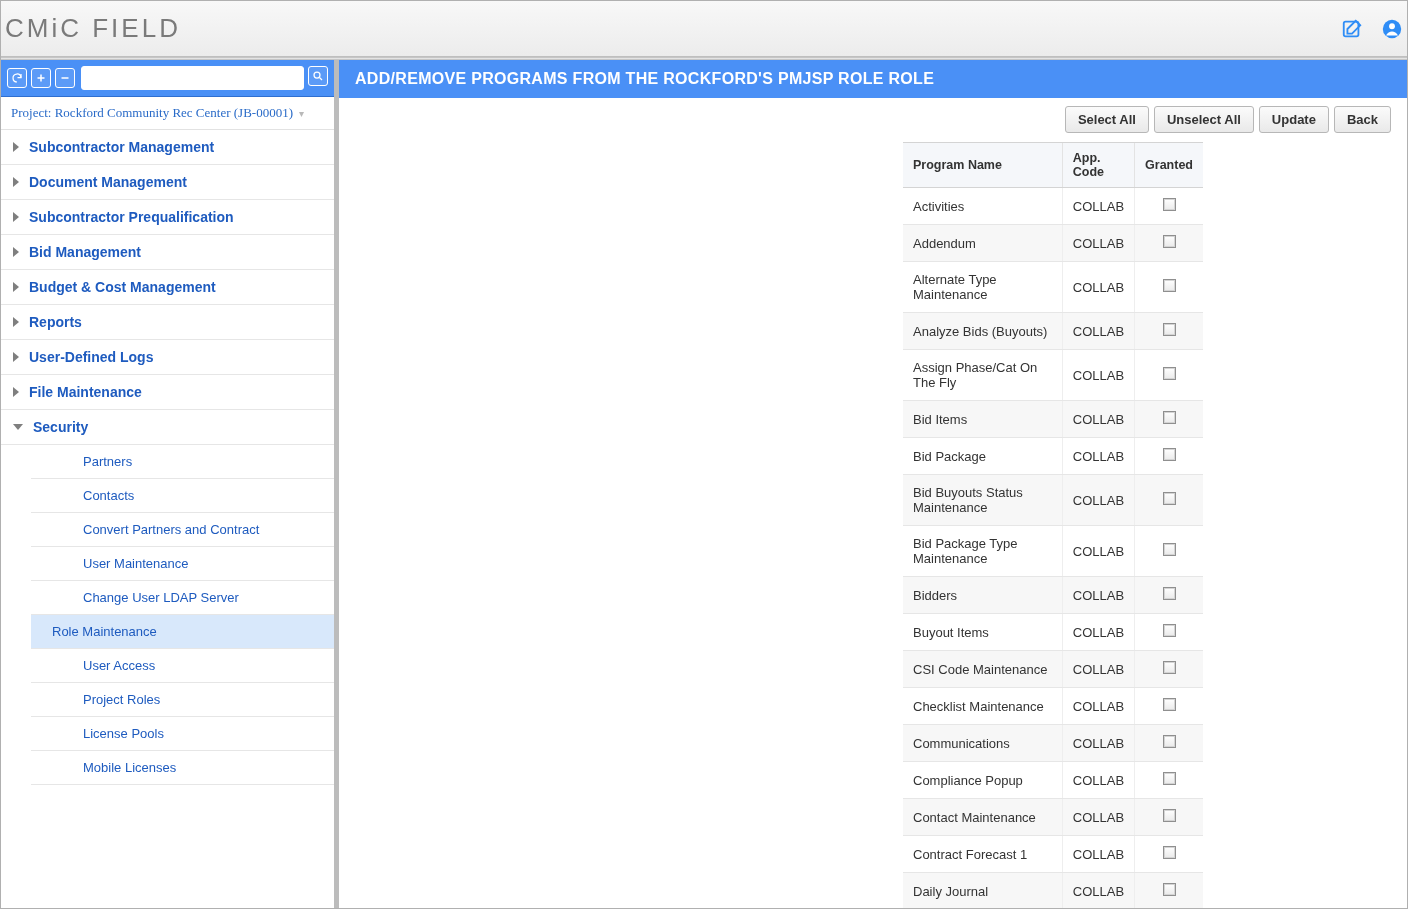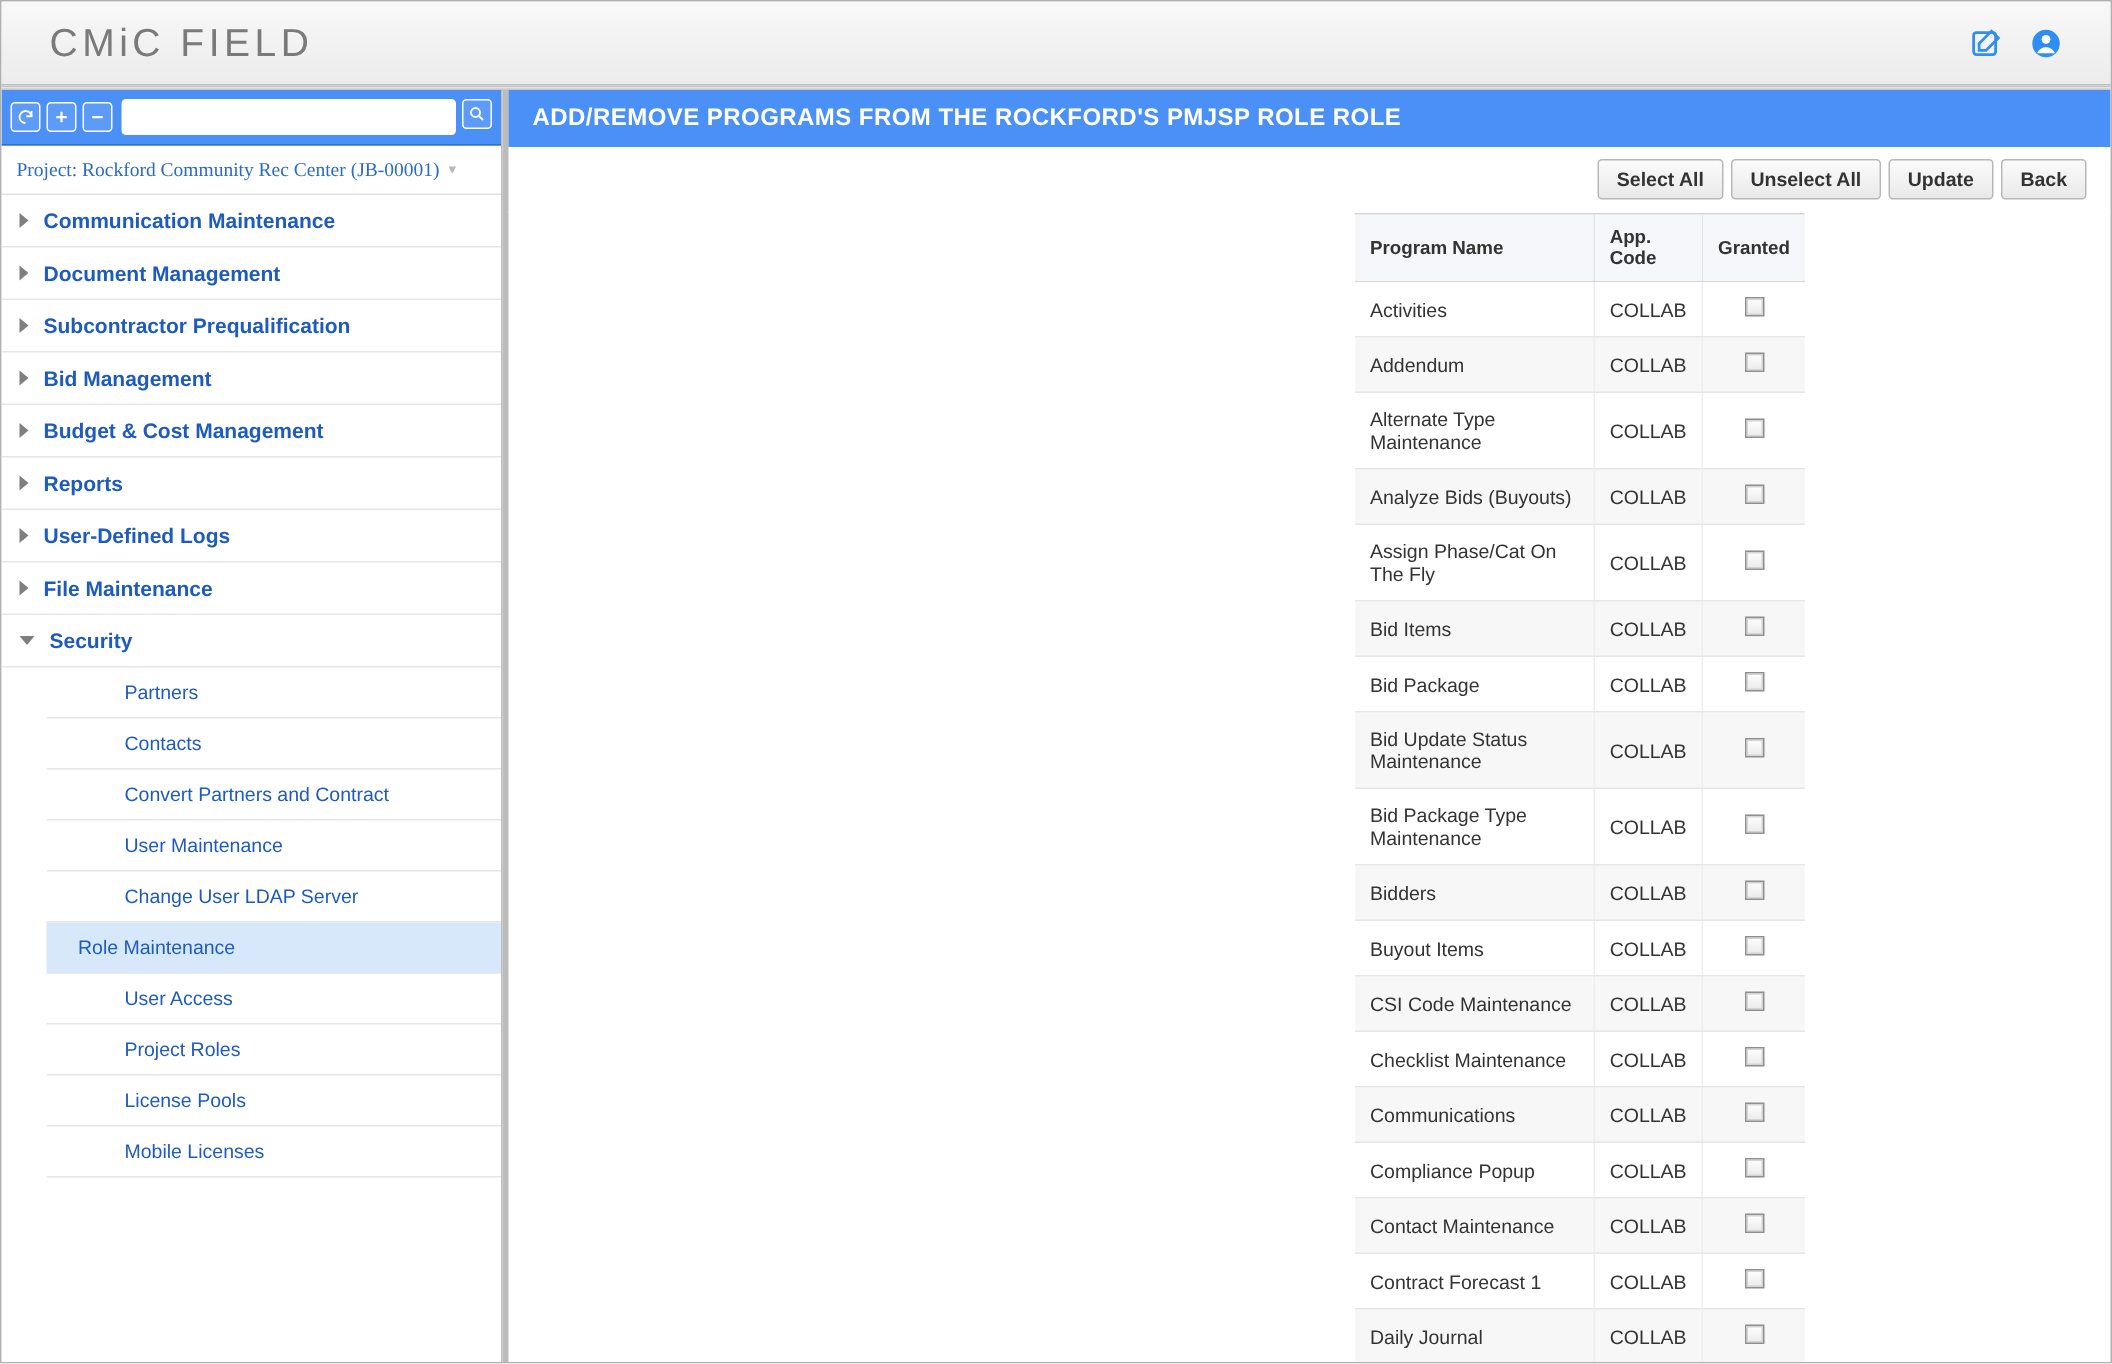--- a/index.html
+++ b/index.html
@@ -18,21 +18,21 @@
     overflow: hidden;
     background:#fff;
   }
   
   .topbar {
     height: 56px;
     background: linear-gradient(#f8f8f8,#ececec);
     border-bottom: 1px solid #bfbfbf;
     display: flex;
     align-items: center;
-    padding: 0 32px;
+    padding: 0 4px;
     justify-content: space-between;
   }
   .brand {
     font-size: 26px;
     letter-spacing: 3px;
     color: #7a7a7a;
     font-weight: 400;
     font-family: "Helvetica Neue", Arial, sans-serif;
   }
   .brand .thin { font-weight: 300; }
@@ -279,21 +279,21 @@
         </div>
       </div>
       <div class="project-row">
         <span>Project: Rockford Community Rec Center (JB-00001)</span>
         <span class="chev">▾</span>
       </div>
       <div class="navlist" id="navlist">
 
       <div class="nav-group">
             <span class="tri"></span>
-            <span class="label">Communication Maintenance</span>
+            <span class="label">Subcontractor Management</span>
           </div>
           <div class="nav-group">
             <span class="tri"></span>
             <span class="label">Document Management</span>
           </div>
           <div class="nav-group">
             <span class="tri"></span>
             <span class="label">Subcontractor Prequalification</span>
           </div>
           <div class="nav-group">
@@ -386,21 +386,21 @@
                   <td>Bid Items</td>
                   <td>COLLAB</td>
                   <td><span class="checkbox-box"></span></td>
                 </tr>
                 <tr>
                   <td>Bid Package</td>
                   <td>COLLAB</td>
                   <td><span class="checkbox-box"></span></td>
                 </tr>
                 <tr>
-                  <td>Bid Update Status Maintenance</td>
+                  <td>Bid Buyouts Status Maintenance</td>
                   <td>COLLAB</td>
                   <td><span class="checkbox-box"></span></td>
                 </tr>
                 <tr>
                   <td>Bid Package Type Maintenance</td>
                   <td>COLLAB</td>
                   <td><span class="checkbox-box"></span></td>
                 </tr>
                 <tr>
                   <td>Bidders</td>

